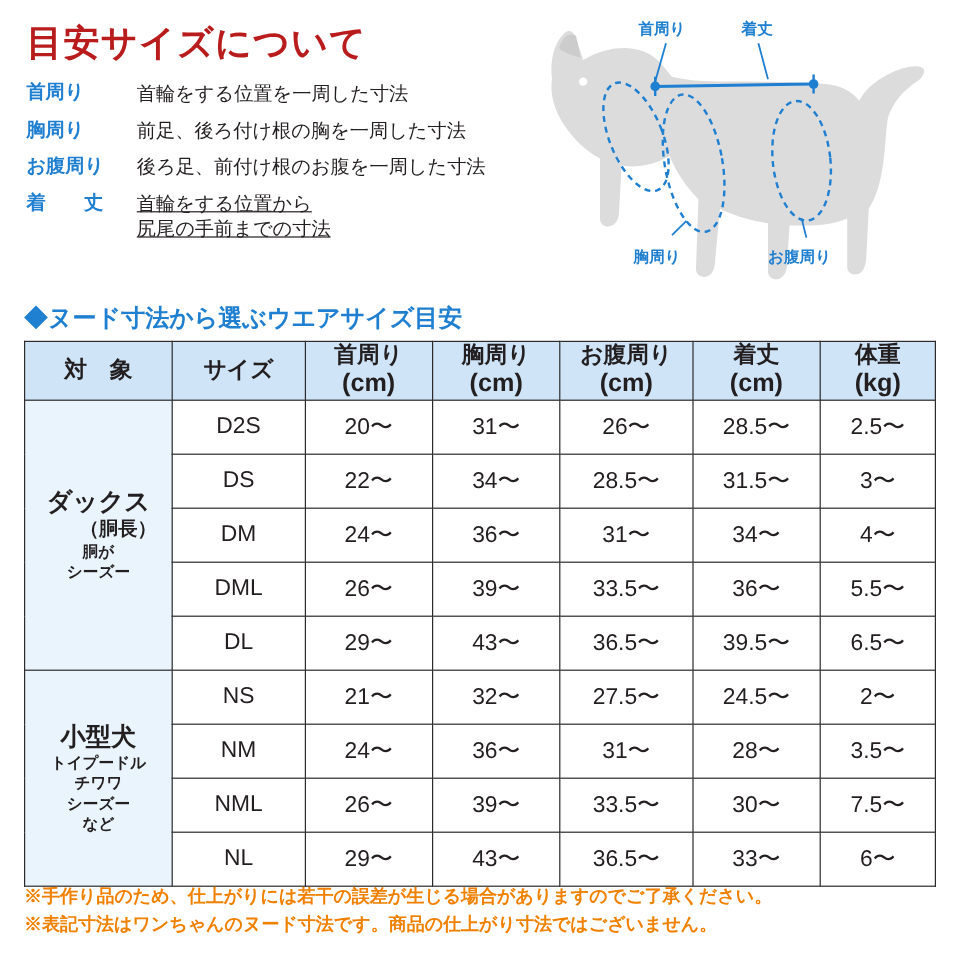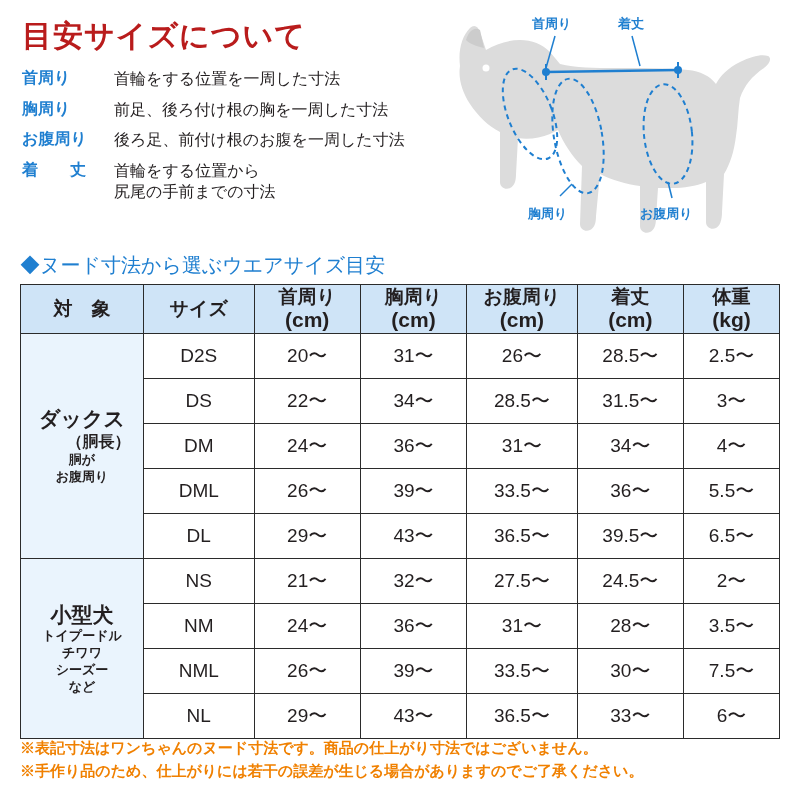--- a/index.html
+++ b/index.html
@@ -57,39 +57,40 @@
   .defterm.spaced {
     letter-spacing: 8px;
   }
   .defdesc {
     font-size: 16px;
     color: #231f20;
     line-height: 1.35;
   }
   .defdesc .l2 {
     display: block;
+    text-decoration: underline;
   }
 
   
   .illus {
     position: absolute;
     left: 400px;
     top: 6px;
     width: 395px;
     height: 250px;
   }
   .illus svg { display: block; }
 
   
   .section-head {
     position: absolute;
     left: 20px;
     top: 252px;
     font-size: 20px;
-    font-weight: normal;
+    font-weight: bold;
     color: #1f7fd0;
   }
 
   
   .table-wrap {
     position: absolute;
     left: 20px;
     top: 284px;
     width: 760px;
   }
@@ -333,21 +334,21 @@
           </th>
         </tr>
       </thead>
       <tbody>
 
         <tr>
           <td class="rowhead" rowspan="5">
             <span class="big">ダックス</span>
             <span class="mid">（胴長）</span>
             <span class="small" style="white-space:pre-line">胴が
-お腹周り</span>
+シーズー</span>
           </td>
           <td class="sizecode">D2S</td>
           <td class="val">20〜</td>
           <td class="val">31〜</td>
           <td class="val">26〜</td>
           <td class="val">28.5〜</td>
           <td class="val">2.5〜</td>
         </tr>
         <tr>
           <td class="sizecode">DS</td>
@@ -419,17 +420,17 @@
           <td class="val">43〜</td>
           <td class="val">36.5〜</td>
           <td class="val">33〜</td>
           <td class="val">6〜</td>
         </tr>
       </tbody>
     </table>
   </div>
 
   <div class="notes">
+    <div class="note">※手作り品のため、仕上がりには若干の誤差が生じる場合がありますのでご了承ください。</div>
     <div class="note">※表記寸法はワンちゃんのヌード寸法です。商品の仕上がり寸法ではございません。</div>
-    <div class="note">※手作り品のため、仕上がりには若干の誤差が生じる場合がありますのでご了承ください。</div>
   </div>
 
 </div>
 
 </body></html>

